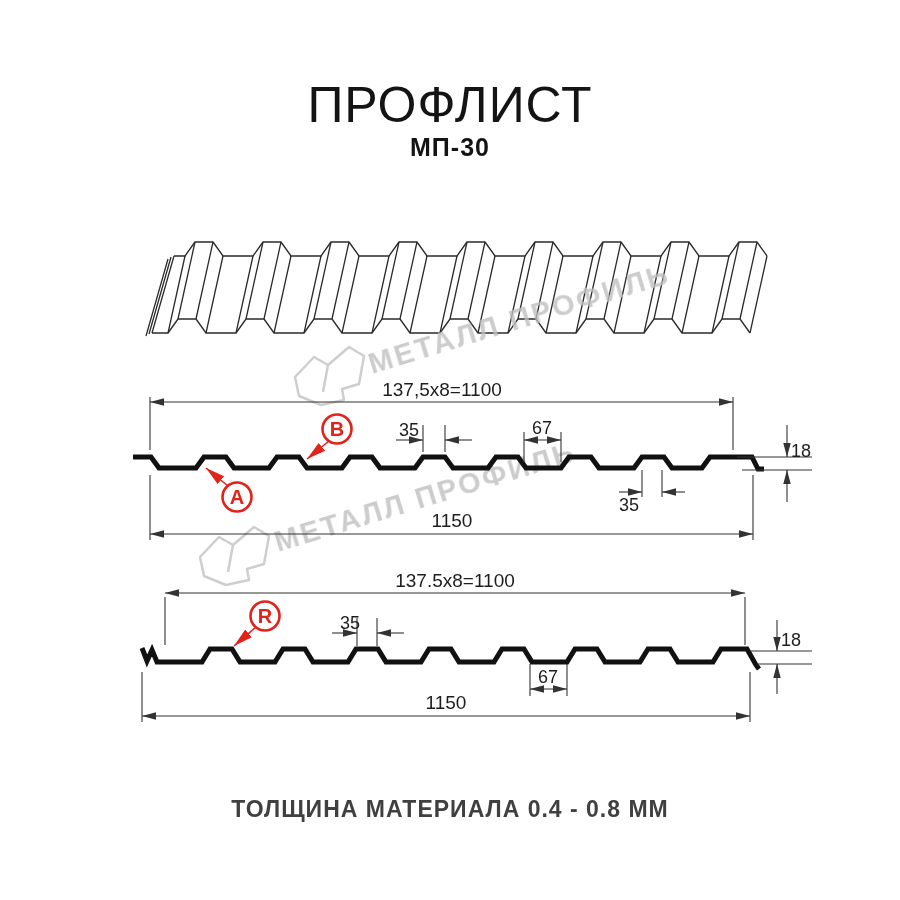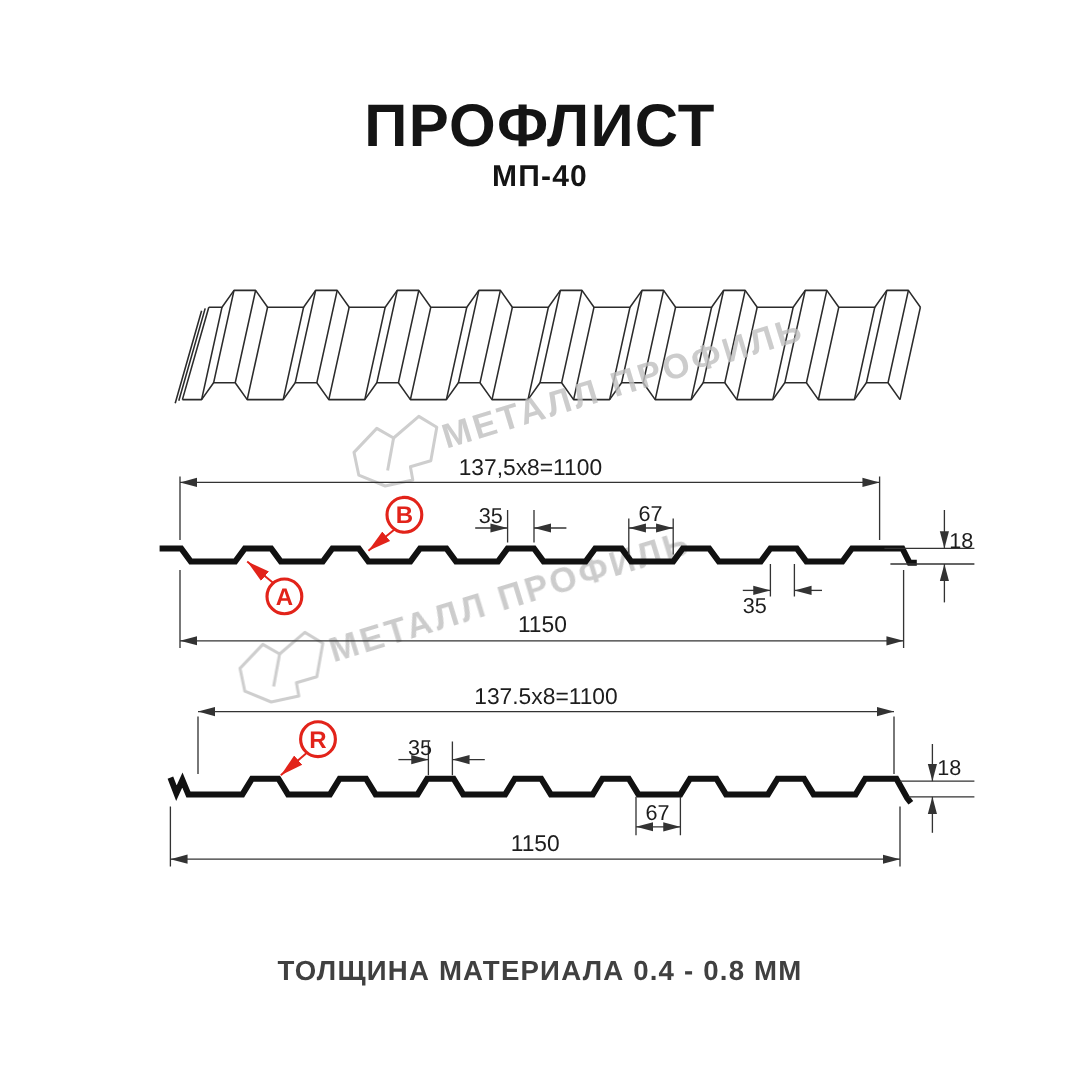--- a/index.html
+++ b/index.html
@@ -1,19 +1,19 @@
 <!DOCTYPE html>
 <html><head>
 <meta charset="utf-8">
 <style>
   html,body{margin:0;padding:0;background:#ffffff;}
   .page{position:relative;width:900px;height:900px;background:#ffffff;overflow:hidden;
         font-family:"Liberation Sans",sans-serif;color:#1c1c1c;}
   .title{position:absolute;top:76px;left:0;width:900px;text-align:center;
-         font-size:50px;font-weight:700;letter-spacing:1px;color:#141414;}
+         font-size:50px;font-weight:400;letter-spacing:1px;color:#141414;}
   .subtitle{position:absolute;top:133px;left:0;width:900px;text-align:center;
             font-size:25px;font-weight:600;letter-spacing:1px;color:#141414;}
   .footer-note{position:absolute;top:796px;left:0;width:900px;text-align:center;
                font-size:23px;font-weight:600;letter-spacing:1px;color:#404040;}
   svg.drawing{position:absolute;top:0;left:0;}
   .dim-text{font-family:"Liberation Sans",sans-serif;font-size:18px;fill:#1d1d1d;}
   .dim-text-lg{font-family:"Liberation Sans",sans-serif;font-size:19px;fill:#1d1d1d;}
   .thin{stroke:#333333;stroke-width:1.1;fill:none;}
   .profile{stroke:#111111;stroke-width:5;fill:none;stroke-linejoin:miter;}
   .sheet{stroke:#2b2b2b;stroke-width:1.3;fill:none;stroke-linejoin:round;}
@@ -25,21 +25,21 @@
   .red-circle{stroke:#e2231a;stroke-width:2.6;fill:none;}
   .red-leader{stroke:#e2231a;stroke-width:1.6;fill:none;}
   .red-letter{font-family:"Liberation Sans",sans-serif;font-size:20px;font-weight:700;fill:#e2231a;}
 </style>
 </head>
 <body>
 
 <div class="page">
 
   <div class="title">ПРОФЛИСТ</div>
-  <div class="subtitle">МП-40</div>
+  <div class="subtitle">МП-30</div>
 
   <svg class="drawing" width="900" height="900" viewBox="0 0 900 900">
     <defs>
       <marker id="ah" viewBox="0 0 12 8" refX="12" refY="4" markerWidth="13" markerHeight="9" orient="auto-start-reverse">
         <path d="M12,4 L0,0.8 L0,7.2 Z" fill="#333333"></path>
       </marker>
       <marker id="ahr" viewBox="0 0 12 8" refX="12" refY="4" markerWidth="12" markerHeight="8" orient="auto-start-reverse">
         <path d="M12,4 L0,0.8 L0,7.2 Z" fill="#e2231a"></path>
       </marker>
     </defs>

